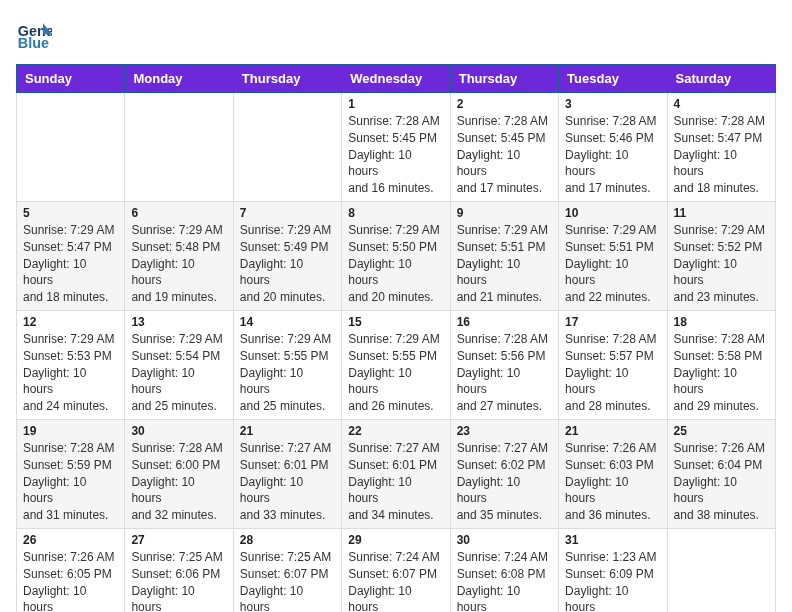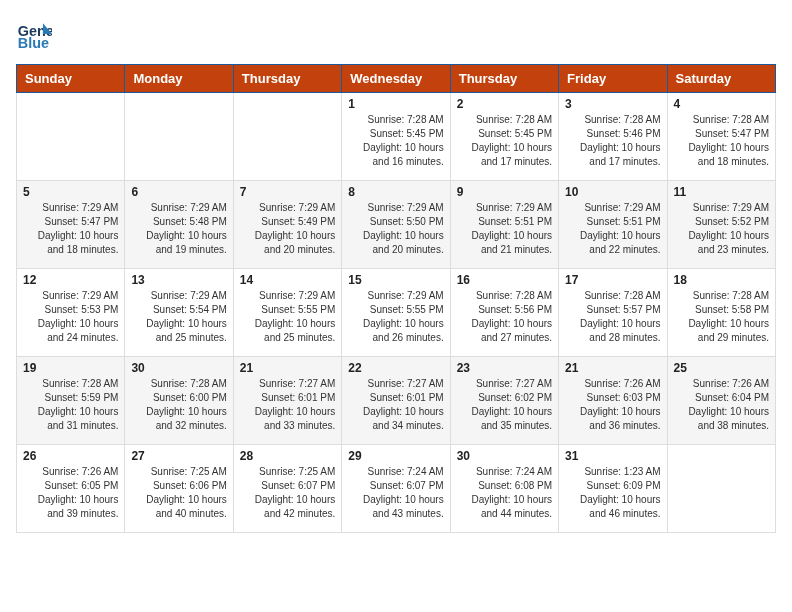--- a/index.html
+++ b/index.html
@@ -37,21 +37,21 @@
       font-size: 16px;
       color: #444;
       margin-top: 2px;
     }
     .calendar-table {
       width: 100%;
       border-collapse: collapse;
       border: 1px solid #ccc;
     }
     .calendar-table th {
-      background-color: #c2410c;
+      background-color: #6d28d9;
       color: #fff;
       font-size: 13px;
       font-weight: bold;
       text-align: left;
       padding: 6px 8px;
       border: 1px solid #1a5a9a;
     }
     .calendar-table td {
       vertical-align: top;
       width: calc(100% / 7);
@@ -65,24 +65,23 @@
     .calendar-table tr:nth-child(even) td {
       background: #f5f5f5;
     }
     .day-number {
       font-size: 12px;
       font-weight: bold;
       margin-bottom: 2px;
       color: #222;
     }
     .day-info {
-      font-size: 10px;
+      font-size: 12px;
       line-height: 1.4;
       color: #333;
-      text-align: right;
     }
     .empty-cell {
       background: #fafafa;
     }
   </style>
 </head>
 <body>
 
 <div class="header-area">
   <div class="logo">
@@ -99,21 +98,21 @@
 </div>
 
 <table class="calendar-table">
   <thead>
     <tr id="header-row">
     <th>Sunday</th>
         <th>Monday</th>
         <th>Thursday</th>
         <th>Wednesday</th>
         <th>Thursday</th>
-        <th>Friday</th>
+        <th>Tuesday</th>
         <th>Saturday</th>
       </tr>
   </thead>
   <tbody id="calendar-body">
   <tr>
         <td class="empty-cell"></td>
         <td class="empty-cell"></td>
         <td class="empty-cell"></td>
         <td>
           <div class="day-number">1</div>

